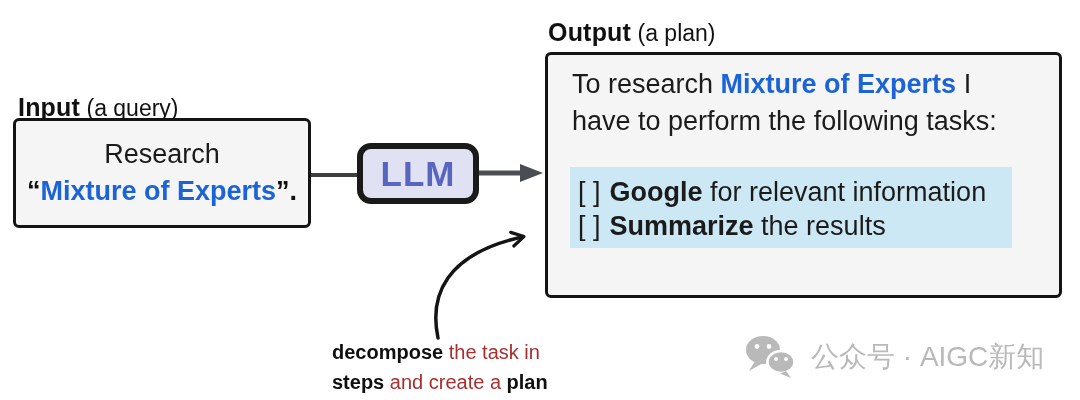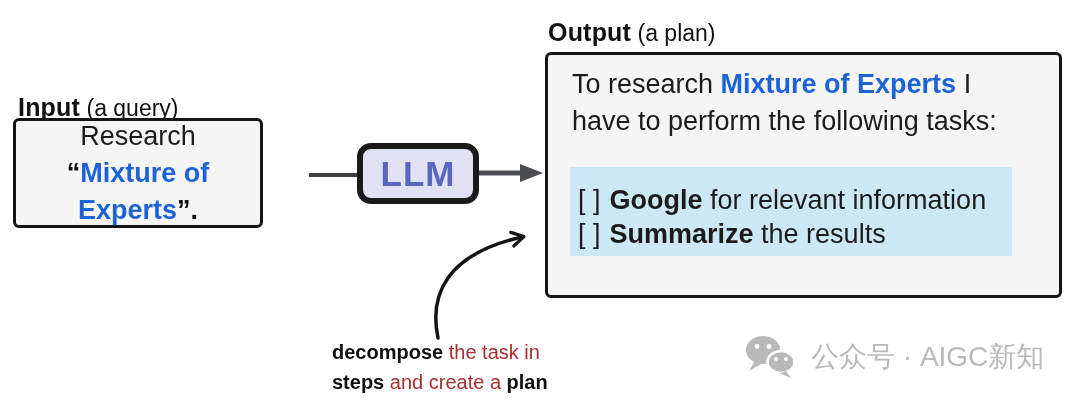--- a/index.html
+++ b/index.html
@@ -19,40 +19,40 @@
   }
   .overlay{position:absolute;left:0;top:0;width:1080px;height:400px;pointer-events:none;}
   .label{position:absolute;font-size:23px;color:#111;white-space:nowrap;}
   .label b{font-size:25px;font-weight:700;letter-spacing:.2px;}
   .box{
     position:absolute;background:var(--box-bg);
     border:3.5px solid var(--ink);border-radius:6px;box-sizing:border-box;
   }
   .input-label{left:18px;top:93px;}
   .input-box{
-    left:13px;top:118px;width:250px;height:110px;
+    left:13px;top:118px;width:298px;height:110px;
     display:flex;flex-direction:column;align-items:center;justify-content:center;
     font-size:27px;line-height:37px;text-align:center;
   }
   .term{color:var(--accent-blue);font-weight:700;}
   .q{color:#111;font-weight:700;}
   .llm-box{
     position:absolute;left:357px;top:143px;width:122px;height:61px;
     background:var(--llm-bg);border:6px solid #1a1a1a;border-radius:14px;
     box-sizing:border-box;display:flex;align-items:center;justify-content:center;
     font-size:35px;font-weight:700;color:var(--llm-text);letter-spacing:1px;
   }
   .output-label{left:548px;top:18px;}
   .output-box{
     left:545px;top:52px;width:517px;height:246px;
     padding:11px 14px 0 24px;font-size:27px;line-height:37px;
   }
   .tasklist{
     margin-top:27px;margin-left:-2px;width:442px;box-sizing:border-box;
-    background:var(--highlight-blue);padding:16px 4px 5px 8px;
+    background:var(--highlight-blue);padding:8px 4px 5px 8px;
     font-size:27px;line-height:34px;white-space:nowrap;
   }
   .task-box{margin-right:9px;}
   .tbold{font-weight:700;}
   .annotation{position:absolute;left:332px;top:337px;font-size:20px;line-height:30px;white-space:nowrap;}
   .annotation b{color:#0f0f0f;font-weight:700;}
   .annotation .red{color:var(--annotation-red);}
   .watermark{
     position:absolute;left:744px;top:334px;display:flex;align-items:center;gap:13px;
     color:var(--watermark-gray);font-size:28px;white-space:nowrap;

